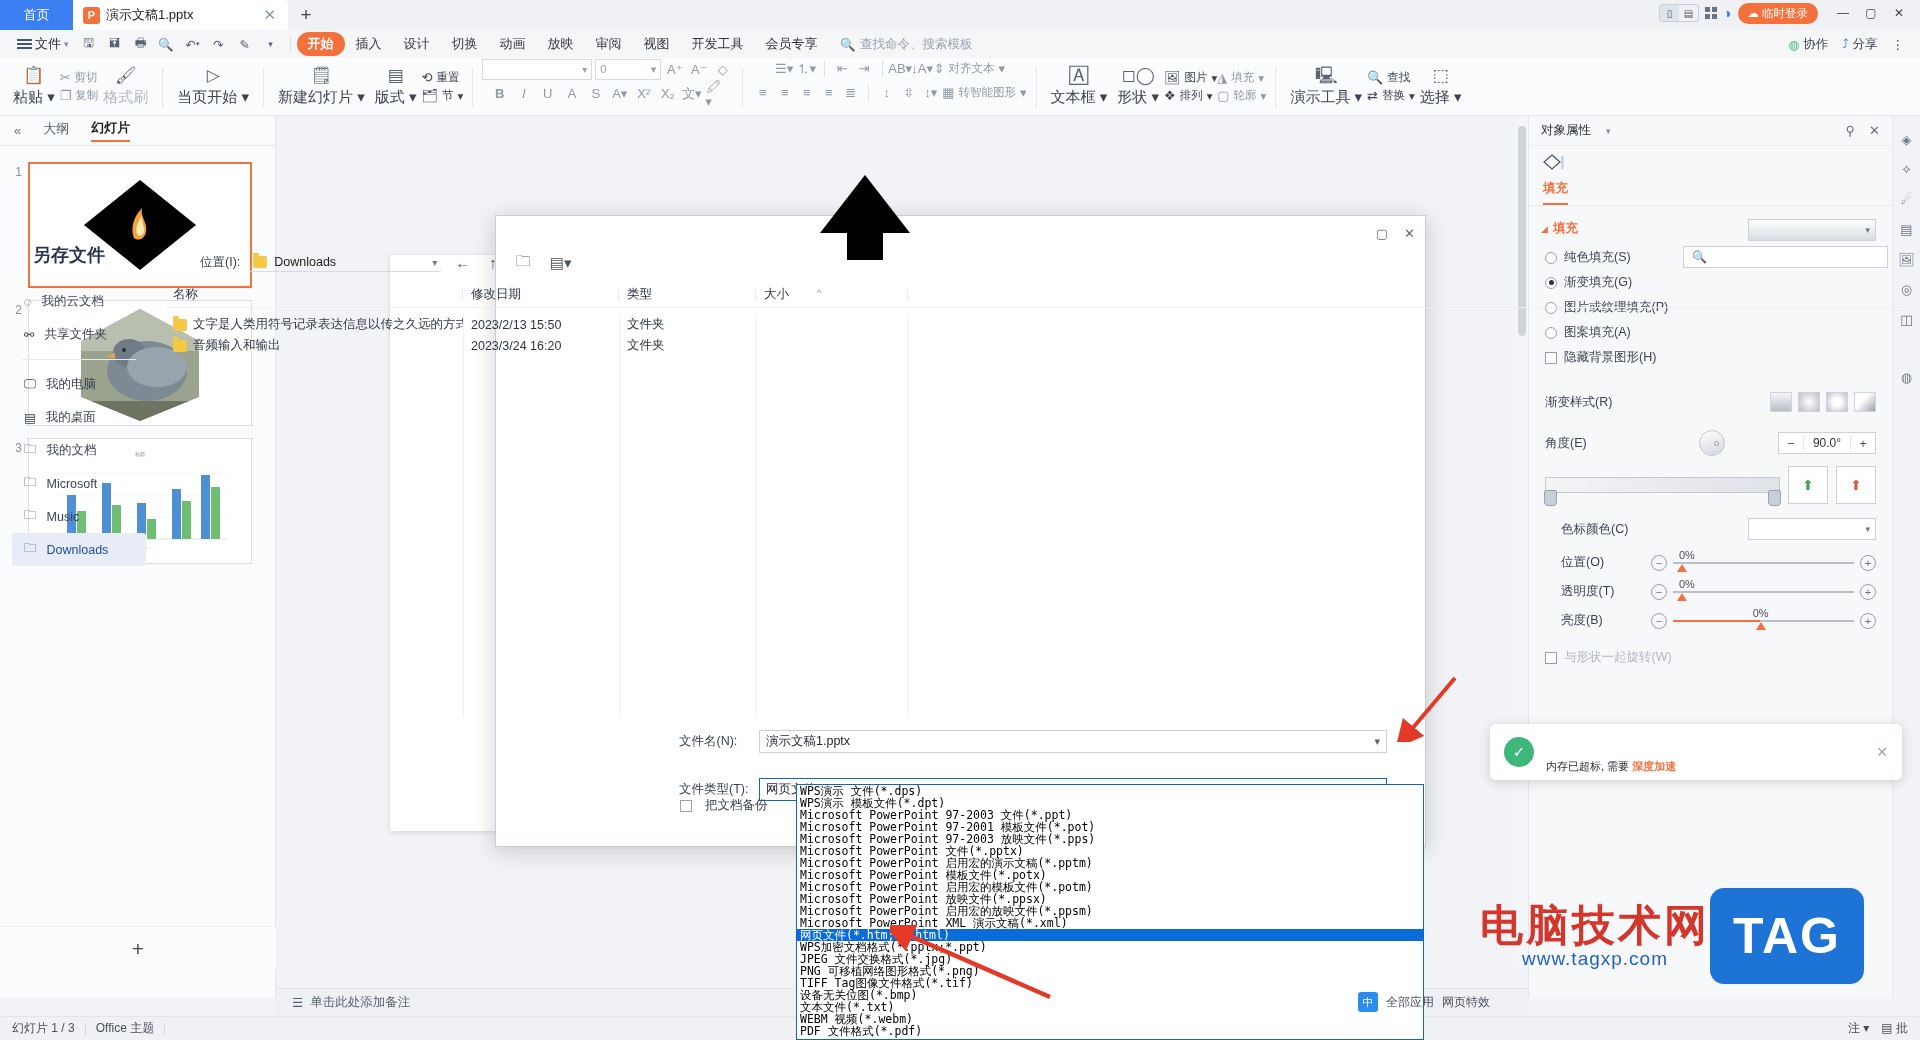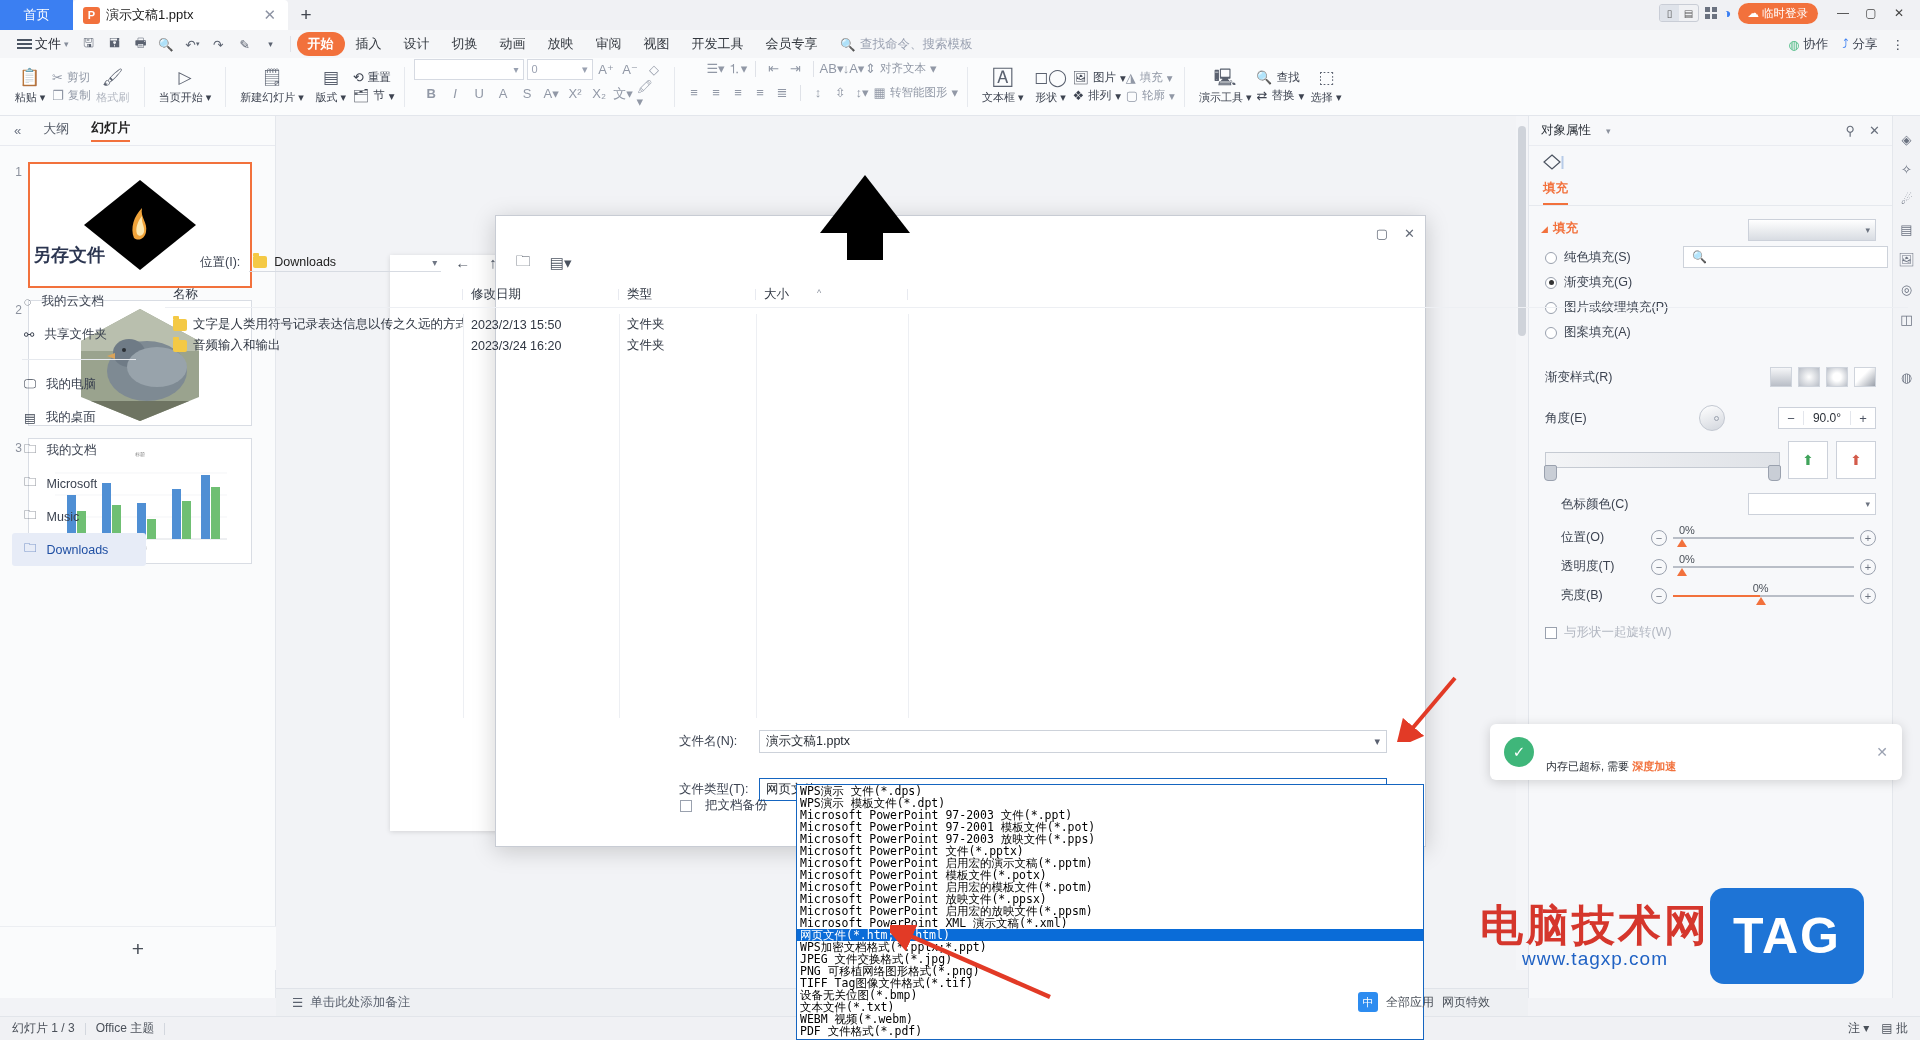--- a/index.html
+++ b/index.html
@@ -43,21 +43,21 @@
   .searchbox { display:flex; align-items:center; gap:4px; color:#9aa1b1; font-size:12.5px; margin-left:12px; cursor:pointer; }
   .menurow-right { margin-left:auto; display:flex; align-items:center; gap:14px; padding-right:6px; }
   .mrl { font-size:12.5px; color:#3d4350; display:flex; align-items:center; gap:4px; cursor:pointer; }
 
   
   .ribbon { position:absolute; left:0; top:58px; width:1920px; height:58px; background:#fbfcfd; border-bottom:1px solid #e3e6ec; display:flex; align-items:center; padding:0 4px; }
   .grp { display:flex; align-items:center; height:56px; padding:0 4px; }
   .gsep { width:1px; height:40px; background:#e6e9ee; margin:0 5px; }
   .bigbtn { display:flex; flex-direction:column; align-items:center; justify-content:center; min-width:44px; padding:2px 5px; cursor:pointer; color:#3d4350; }
   .bigbtn .gl { font-size:17px; line-height:18px; color:#5b6270; }
-  .bigbtn .lb { font-size:11px; margin-top:3px; white-space:nowrap; }
+  .bigbtn .lb { font-size:15px; margin-top:3px; white-space:nowrap; }
   .stack { display:flex; flex-direction:column; justify-content:center; gap:3px; }
   .srow { display:flex; align-items:center; gap:4px; font-size:11.5px; color:#9198a6; cursor:pointer; }
   .srow .gl { font-size:13px; }
   .fontbar { display:flex; flex-direction:column; gap:4px; }
   .fb-row { display:flex; align-items:center; gap:3px; }
   .fontsel { width:110px; height:21px; border:1px solid #d6dae2; background:#fff; display:flex; align-items:center; justify-content:flex-end; padding-right:4px; font-size:10px; color:#98a0b0; }
   .sizesel { width:66px; height:21px; border:1px solid #d6dae2; background:#fff; display:flex; align-items:center; justify-content:space-between; padding:0 4px; font-size:11px; color:#9aa1b1; }
   .ficon { width:21px; height:20px; display:flex; align-items:center; justify-content:center; font-size:13px; color:#9198a6; cursor:pointer; }
   .ficon.b { font-weight:bold; }
   .pgrp { display:flex; flex-direction:column; gap:4px; }
@@ -540,20 +540,24 @@
           <span>渐变填充(G)</span>
         </div>
       <div class="rp-row">
           <span class="rad"></span>
           <span>图片或纹理填充(P)</span>
         </div>
       <div class="rp-row">
           <span class="rad"></span>
           <span>图案填充(A)</span>
         </div>
+      <div class="rp-row">
+          <span class="chk"></span>
+          <span>隐藏背景图形(H)</span>
+        </div>
 
       <div class="rp-row" style="margin-top:18px;justify-content:space-between">
         <span class="rp-lab">渐变样式(R)</span>
         <span class="gstyles">
           <span class="gst a"></span>
           <span class="gst b"></span>
           <span class="gst c"></span>
           <span class="gst d"></span>
         </span>
       </div>

